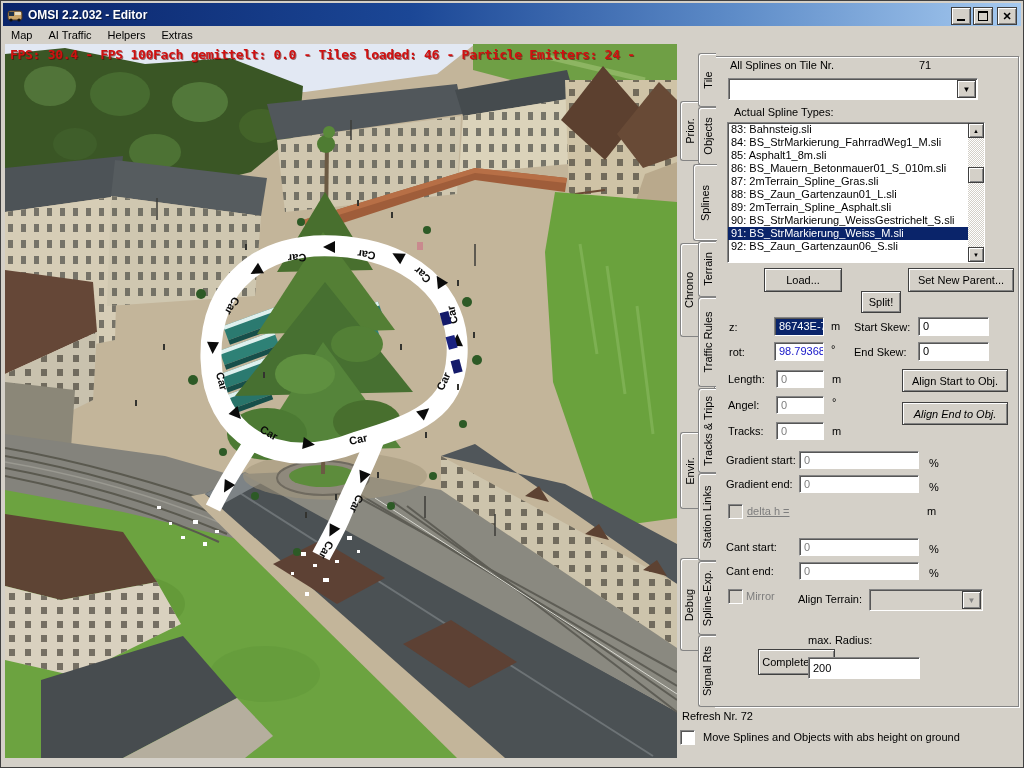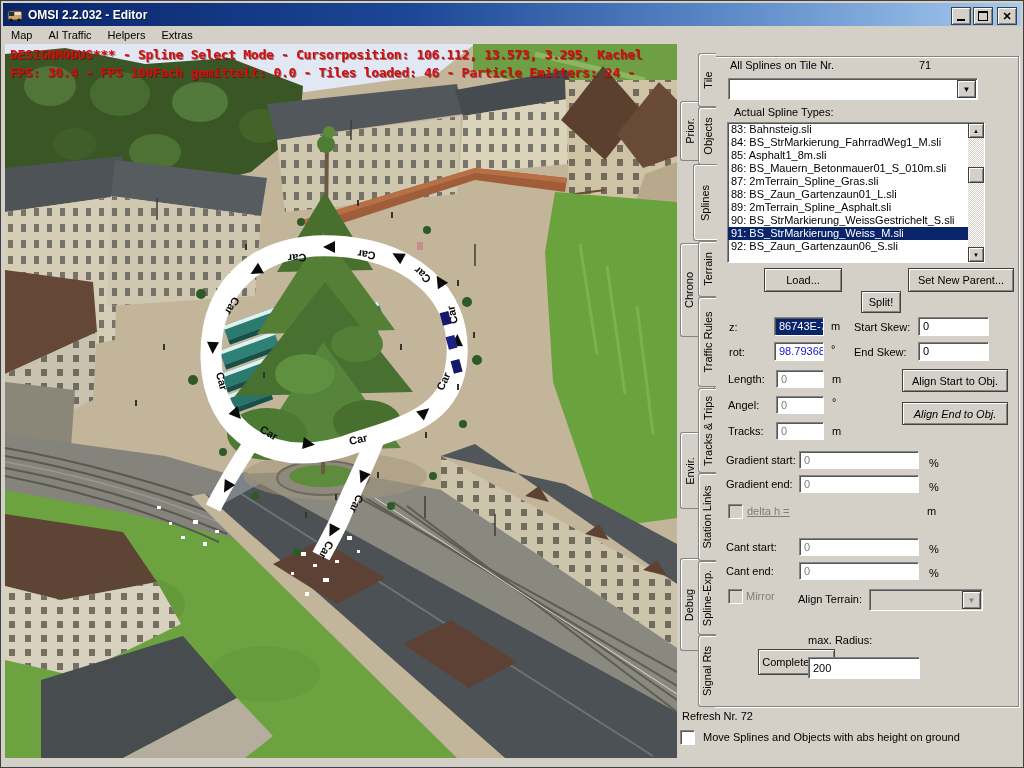--- a/index.html
+++ b/index.html
@@ -369,21 +369,21 @@
       <rect x="412" y="198" width="6" height="8" fill="#c98a8e"></rect>
 
       <g stroke="#3c3c38" stroke-width="1.5">
         <line x1="152" y1="154" x2="152" y2="176"></line>
           <line x1="346" y1="76" x2="346" y2="96"></line>
         <line x1="470" y1="200" x2="470" y2="222"></line>
           <line x1="420" y1="452" x2="420" y2="474"></line>
         <line x1="490" y1="470" x2="490" y2="492"></line>
       </g>
     </svg>
-    <div id="dbg"><span style="display:block;">DESIGNMODUS*** - Spline Select Mode - Cursorposition: 106.112, 13.573, 3.295, Kachel</span><span style="display:block;">FPS: 30.4 - FPS 100Fach gemittelt: 0.0 - Tiles loaded: 46 - Particle Emitters: 24 -</span></div>
+    <div id="dbg"><span style="display:block;">FPS: 30.4 - FPS 100Fach gemittelt: 0.0 - Tiles loaded: 46 - Particle Emitters: 24 -</span></div>
   </div>
 
   <div id="panel"></div>
 
   <div class="vtab" style="left:679px;top:100px;width:17px;height:58px;">
       <span>Prior.</span>
     </div>
   <div class="vtab" style="left:679px;top:242px;width:17px;height:92px;">
       <span>Chrono</span>
     </div>

